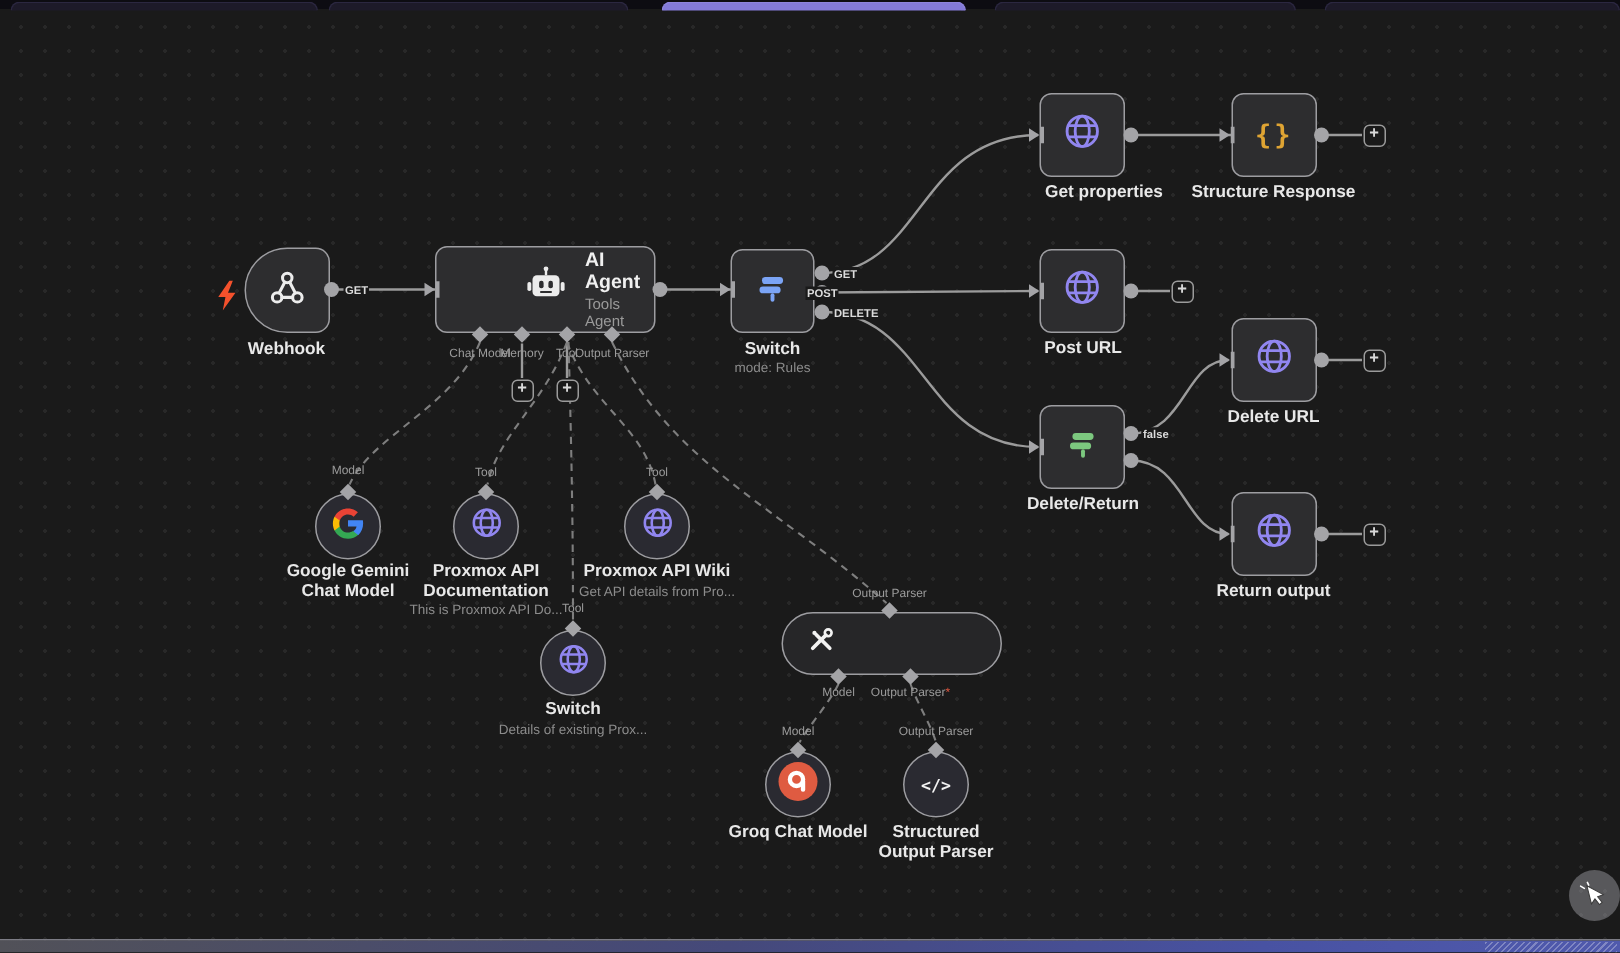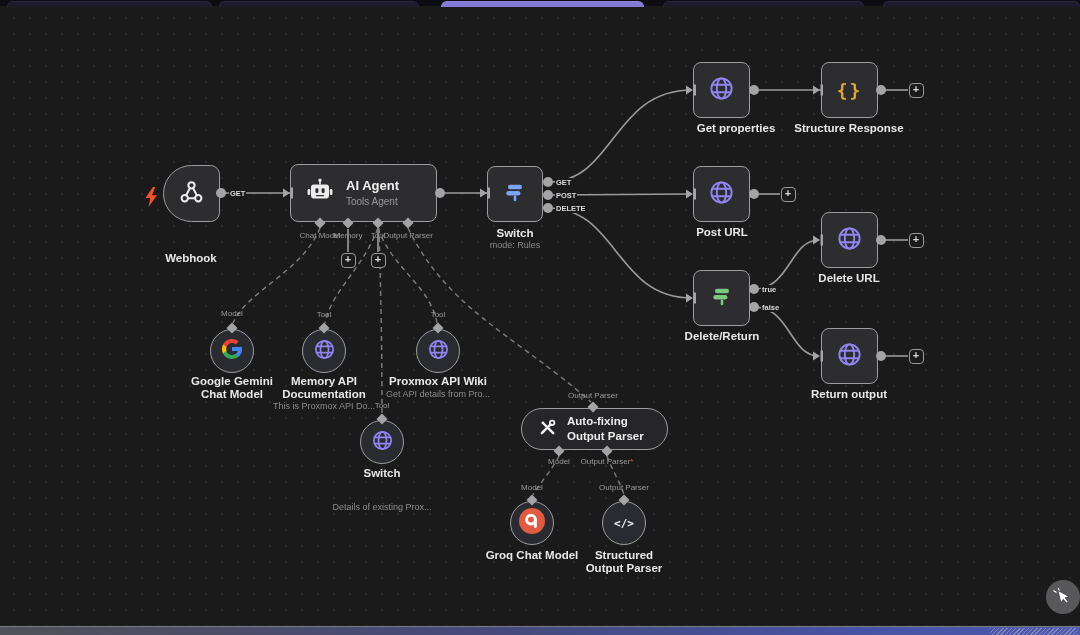--- a/index.html
+++ b/index.html
@@ -25,21 +25,21 @@
   svg.wires{position:absolute;left:0;top:0;z-index:2;pointer-events:none;}
   
   .node{position:absolute;background:#2d2d2f;border:1.6px solid #9d9da1;border-radius:8px;
     box-sizing:border-box;display:flex;align-items:center;justify-content:center;z-index:1;}
   .node.trigger{border-radius:30px 10px 10px 30px;}
   .cnode{position:absolute;width:44px;height:44px;border-radius:50%;background:#2a2a31;
     border:1.6px solid #9d9da1;box-sizing:border-box;display:flex;align-items:center;justify-content:center;z-index:1;}
   .pill{position:absolute;background:#262628;border:1.6px solid #9d9da1;border-radius:21px;
     box-sizing:border-box;display:flex;align-items:center;gap:9px;padding-left:15px;z-index:1;}
   .pill .ptitle{font-size:11.5px;font-weight:600;color:#ececec;line-height:1.3;width:102px;}
-  .agent-body{display:flex;align-items:center;gap:11px;width:100%;padding-left:14px;}
+  .agent-body{display:flex;align-items:center;gap:11px;width:100%;padding-left:14px;margin-left:44px;}
   .agent-title{font-size:13px;font-weight:700;color:#f0f0f0;line-height:1.1;}
   .agent-sub{font-size:10px;color:#9a9a9a;margin-top:3px;font-weight:400;}
   
   .nlabel{position:absolute;transform:translateX(-50%);font-size:11.5px;font-weight:600;
     color:#e8e8e8;text-align:center;white-space:nowrap;z-index:3;}
   .nlabel.wrap{white-space:normal;line-height:1.15;}
   .slabel{position:absolute;transform:translateX(-50%);font-size:9px;color:#8c8c8c;
     text-align:center;white-space:nowrap;z-index:3;}
   .clabel{position:absolute;transform:translateX(-50%);font-size:8px;color:#9b9b9b;
     white-space:nowrap;z-index:3;}
@@ -146,21 +146,21 @@
     <svg width="27" height="27" viewBox="0 0 24 24" fill="none" stroke="#ececec" stroke-width="1.8" stroke-linecap="round">
       <circle cx="6" cy="18" r="2.8"></circle>
         <circle cx="18" cy="18" r="2.8"></circle>
         <circle cx="12" cy="6.5" r="2.8"></circle>
       <path d="M10.6 8.9 L7.3 15.3"></path>
         <path d="M13.4 8.9 L16.7 15.3"></path>
         <path d="M8.9 18 H15.1"></path>
     </svg>
   </span>
 </div>
-<div class="nlabel" style="left:191px;top:227px;margin-top:25px;">Webhook</div>
+<div class="nlabel" style="left:191px;top:227px;">Webhook</div>
 <div class="wlabel" style="left:229px;top:189px;">GET</div>
 
 <div class="node" style="left:290px;top:164px;width:147px;height:58px;justify-content:flex-start;">
   <div class="agent-body">
     <span>
       <svg width="30" height="27" viewBox="0 0 30 27">
         <g fill="#ececec">
           <rect x="14.2" y="2.5" width="1.6" height="4"></rect>
             <circle cx="15" cy="2.2" r="1.6"></circle>
           <rect x="6" y="6.5" width="18" height="14" rx="3"></rect>
@@ -192,21 +192,21 @@
     <svg width="26" height="26" viewBox="0 0 24 24" fill="#7ba4f6">
       <rect x="5.5" y="5.2" width="13" height="4.3" rx="2.1"></rect>
       <rect x="4" y="11" width="13" height="4.3" rx="2.1"></rect>
       <rect x="10.8" y="15.3" width="2.4" height="5.2" rx="1.2"></rect>
     </svg>
   </span>
 </div>
 <div class="nlabel" style="left:515px;top:227px;">Switch</div>
 <div class="slabel" style="left:515px;top:240px;">mode: Rules</div>
 <div class="wlabel" style="left:555px;top:178px;">GET</div>
-<div class="wlabel" style="left:555px;top:191px;">POST</div>
+<div class="wlabel" style="left:537px;top:191px;">POST</div>
 <div class="wlabel" style="left:555px;top:204px;">DELETE</div>
 
 <div class="node" style="left:693px;top:62px;width:57px;height:56px;">
   <span>
     <svg width="27" height="27" viewBox="0 0 24 24" fill="none" stroke="#9186f0" stroke-width="1.7">
       <circle cx="12" cy="12" r="9"></circle>
         <ellipse cx="12" cy="12" rx="4.2" ry="9"></ellipse>
       <path d="M3.7 8.7 h16.6 M3.7 15.3 h16.6"></path>
     </svg>
   </span>
@@ -235,21 +235,21 @@
   <span>
     <svg width="26" height="26" viewBox="0 0 24 24" fill="#7cc87f">
       <rect x="5.5" y="5.2" width="13" height="4.3" rx="2.1"></rect>
       <rect x="4" y="11" width="13" height="4.3" rx="2.1"></rect>
       <rect x="10.8" y="15.3" width="2.4" height="5.2" rx="1.2"></rect>
     </svg>
   </span>
 </div>
 <div class="nlabel" style="left:722px;top:330px;">Delete/Return</div>
 <div class="wlabel" style="left:761px;top:285px;">true</div>
-<div class="wlabel" style="left:761px;top:303px;">false</div>
+<div class="wlabel" style="left:761px;top:285px;">false</div>
 
 <div class="node" style="left:821px;top:212px;width:57px;height:56px;">
   <span>
     <svg width="27" height="27" viewBox="0 0 24 24" fill="none" stroke="#9186f0" stroke-width="1.7">
       <circle cx="12" cy="12" r="9"></circle>
         <ellipse cx="12" cy="12" rx="4.2" ry="9"></ellipse>
       <path d="M3.7 8.7 h16.6 M3.7 15.3 h16.6"></path>
     </svg>
   </span>
 </div>
@@ -284,21 +284,21 @@
 <div class="clabel" style="left:324px;top:310px;">Tool</div>
 <div class="cnode" style="left:302px;top:329px;">
   <span>
     <svg width="23" height="23" viewBox="0 0 24 24" fill="none" stroke="#9186f0" stroke-width="1.8">
       <circle cx="12" cy="12" r="9"></circle>
         <ellipse cx="12" cy="12" rx="4.2" ry="9"></ellipse>
       <path d="M3.7 8.7 h16.6 M3.7 15.3 h16.6"></path>
     </svg>
   </span>
 </div>
-<div class="nlabel wrap" style="left:324px;top:375px;width:116px;">Memory API Documentation</div>
+<div class="nlabel wrap" style="left:324px;top:375px;width:116px;">Proxmox API Documentation</div>
 <div class="slabel" style="left:324px;top:401px;">This is Proxmox API Do...</div>
 
 <div class="clabel" style="left:438px;top:310px;">Tool</div>
 <div class="cnode" style="left:416px;top:329px;">
   <span>
     <svg width="23" height="23" viewBox="0 0 24 24" fill="none" stroke="#9186f0" stroke-width="1.8">
       <circle cx="12" cy="12" r="9"></circle>
         <ellipse cx="12" cy="12" rx="4.2" ry="9"></ellipse>
       <path d="M3.7 8.7 h16.6 M3.7 15.3 h16.6"></path>
     </svg>
@@ -311,33 +311,32 @@
 <div class="cnode" style="left:360px;top:420px;">
   <span>
     <svg width="23" height="23" viewBox="0 0 24 24" fill="none" stroke="#9186f0" stroke-width="1.8">
       <circle cx="12" cy="12" r="9"></circle>
         <ellipse cx="12" cy="12" rx="4.2" ry="9"></ellipse>
       <path d="M3.7 8.7 h16.6 M3.7 15.3 h16.6"></path>
     </svg>
   </span>
 </div>
 <div class="nlabel" style="left:382px;top:467px;">Switch</div>
-<div class="slabel" style="left:382px;top:481px;margin-top:21px;">Details of existing Prox...</div>
+<div class="slabel" style="left:382px;top:481px;">Details of existing Prox...</div>
 
 <div class="clabel" style="left:593px;top:391px;">Output Parser</div>
 <div class="pill" style="left:521px;top:408px;width:147px;height:42px;">
   <span>
     <svg width="21" height="21" viewBox="0 0 24 24" fill="none" stroke="#f2f2f2" stroke-linecap="round">
       <path d="M5.5 18.5 L15.5 8.5" stroke-width="2.8"></path>
       <circle cx="17.3" cy="6.7" r="2.6" stroke-width="2"></circle>
       <path d="M18.5 18.5 L8 8" stroke-width="2.8"></path>
       <circle cx="6.8" cy="6.8" r="1.6" fill="#f2f2f2" stroke="none"></circle>
     </svg>
   </span>
-  <span class="ptitle">Auto-fixing Output Parser</span>
 </div>
 <div class="clabel" style="left:559px;top:457px;">Model</div>
 <div class="clabel" style="left:607px;top:457px;text-align:right;"><span>Output Parser</span><span class="req">*</span></div>
 
 <div class="clabel" style="left:532px;top:483px;">Model</div>
 <div class="cnode" style="left:510px;top:501px;">
   <span>
     <svg width="28" height="28" viewBox="0 0 28 28">
       <circle cx="14" cy="14" r="13" fill="#df5b41"></circle>
       <circle cx="13" cy="12.6" r="4.4" fill="none" stroke="#ffffff" stroke-width="2.9"></circle>

